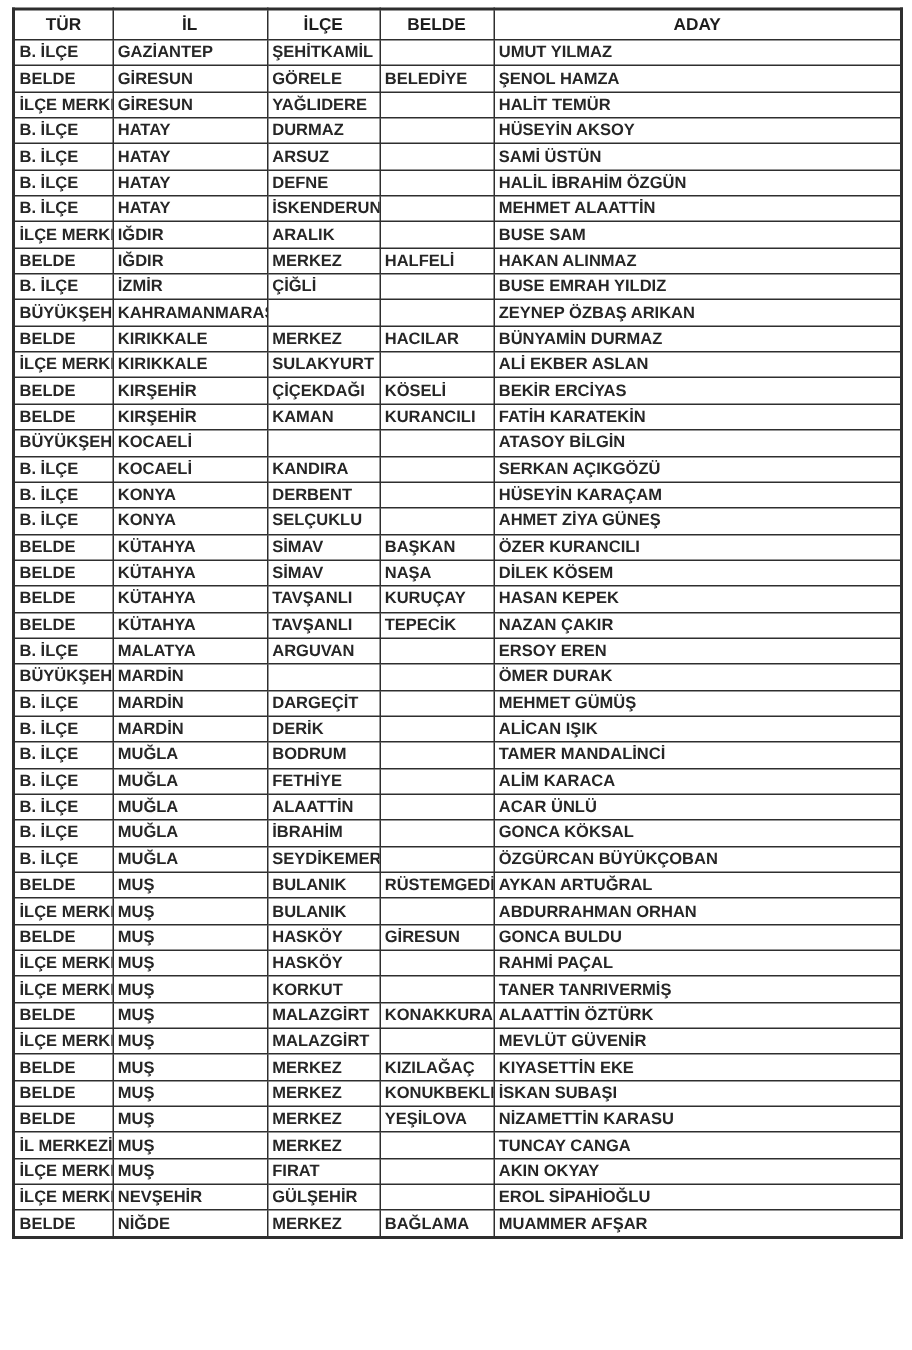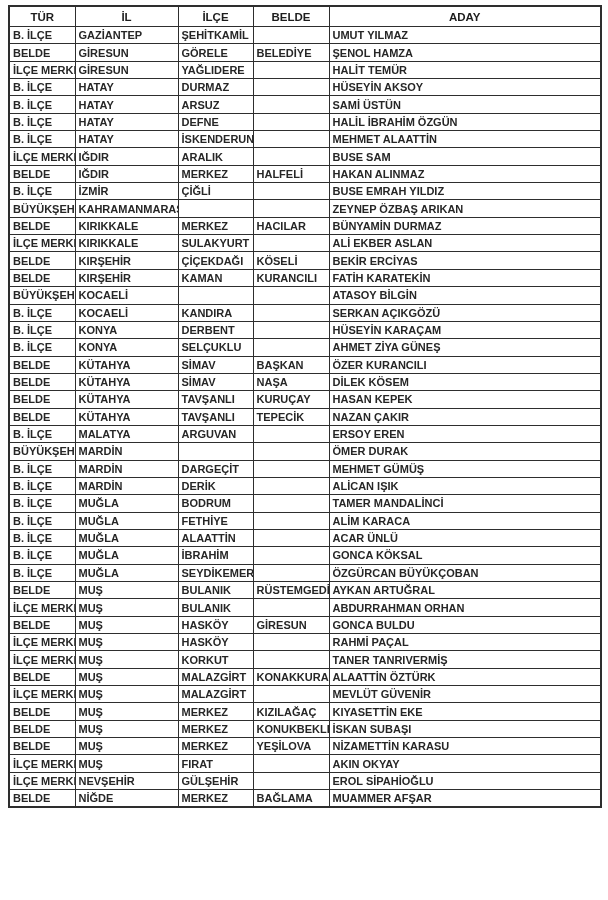--- a/index.html
+++ b/index.html
@@ -365,20 +365,27 @@
           <td>İSKAN SUBAŞI</td>
         </tr>
         <tr>
           <td>BELDE</td>
           <td>MUŞ</td>
           <td>MERKEZ</td>
           <td>YEŞİLOVA</td>
           <td>NİZAMETTİN KARASU</td>
         </tr>
         <tr>
+          <td>İL MERKEZİ</td>
+          <td>MUŞ</td>
+          <td>MERKEZ</td>
+          <td></td>
+          <td>TUNCAY CANGA</td>
+        </tr>
+        <tr>
           <td>İLÇE MERKEZİ</td>
           <td>MUŞ</td>
           <td>FIRAT</td>
           <td></td>
           <td>AKIN OKYAY</td>
         </tr>
         <tr>
           <td>İLÇE MERKEZİ</td>
           <td>NEVŞEHİR</td>
           <td>GÜLŞEHİR</td>

